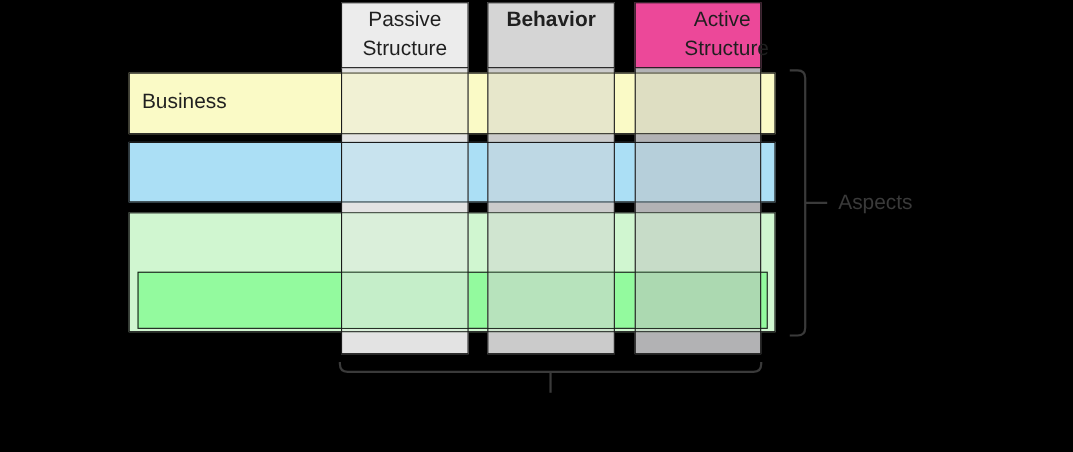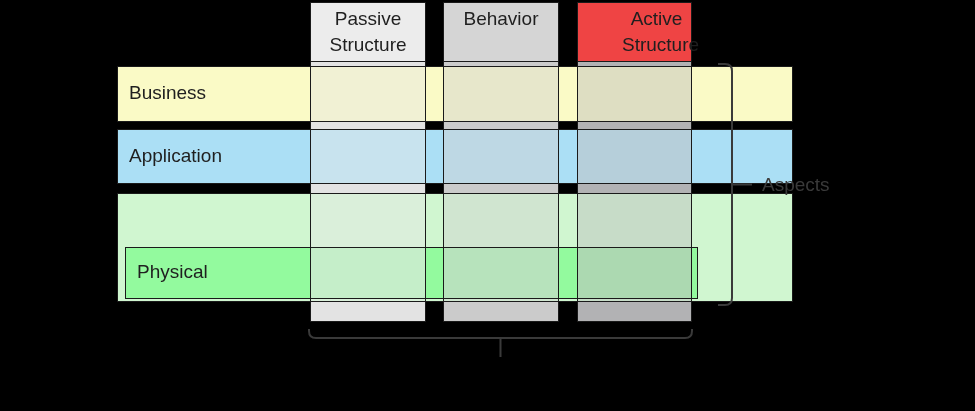--- a/index.html
+++ b/index.html
@@ -11,21 +11,21 @@
   .colx-p{left:310px;width:116px;}
   .colx-b{left:443px;width:116px;}
   .colx-a{left:577px;width:115px;}
   .col-body{position:absolute;top:2px;height:320px;z-index:1;}
   .col-frame{position:absolute;top:2px;height:320px;z-index:3;border:1.5px solid #1a1a1a;box-sizing:border-box;background:transparent;}
   .col-header{
     position:absolute;top:2px;height:60px;z-index:4;border:1.5px solid #1a1a1a;box-sizing:border-box;
     text-align:center;font-size:19px;line-height:26px;color:#1f1f1f;padding-top:3px;
   }
   
-  .row{position:absolute;left:117px;width:676px;z-index:2;border:1.5px solid #1a1a1a;box-sizing:border-box;}
+  .row{position:absolute;left:117px;width:588px;z-index:2;border:1.5px solid #1a1a1a;box-sizing:border-box;}
   .row-business{top:66px;height:56px;}
   .row-application{top:129px;height:55px;}
   .row-technology{top:193px;height:109px;}
   .physical{position:absolute;left:125px;width:573px;top:247px;height:52px;z-index:2;border:1.5px solid #1a1a1a;box-sizing:border-box;}
   .row-label{position:absolute;left:11px;top:0;font-size:19px;color:#1f1f1f;}
   .lh-full{line-height:52px;}
   .lh-app{line-height:51px;}
   .lh-tech{line-height:52px;}
   .lh-phys{line-height:48px;}
   
@@ -55,47 +55,45 @@
     <div class="cell cell-p" style="background-color: rgb(241, 241, 212);"></div>
     <div class="cell cell-b" style="background-color: rgb(231, 231, 203);"></div>
     <div class="cell cell-a" style="background-color: rgb(222, 222, 194);"></div>
     <div class="row-label lh-full">Business</div>
   </div>
 
   <div class="row row-application" style="background-color: rgb(171, 223, 245);">
     <div class="cell cell-p" style="background-color: rgb(200, 227, 238);"></div>
     <div class="cell cell-b" style="background-color: rgb(190, 216, 228);"></div>
     <div class="cell cell-a" style="background-color: rgb(182, 207, 218);"></div>
-    <div class="row-label lh-app">Application</div>
   </div>
 
   <div class="row row-technology" style="background-color: rgb(208, 246, 208);">
     <div class="cell cell-p" style="background-color: rgb(218, 239, 218);"></div>
     <div class="cell cell-b" style="background-color: rgb(208, 229, 208);"></div>
     <div class="cell cell-a" style="background-color: rgb(199, 220, 200);"></div>
   </div>
 
   <div class="physical" style="background-color: rgb(147, 250, 158);">
     <div class="cell cell-p" style="background-color: rgb(197, 238, 201);"></div>
     <div class="cell cell-b" style="background-color: rgb(183, 227, 188);"></div>
     <div class="cell cell-a" style="background-color: rgb(172, 217, 177);"></div>
-    <div class="row-label lh-phys">Physical</div>
   </div>
 
   <div class="col-frame colx-p"></div>
   <div class="col-frame colx-b"></div>
   <div class="col-frame colx-a"></div>
 
   <div class="col-header colx-p" style="background-color: rgb(236, 236, 236);">
     <span>Passive Structure</span>
   </div>
-  <div class="col-header colx-b" style="background-color: rgb(213, 213, 213);">
+  <div class="col-header colx-b" style="background-color: rgb(213, 213, 213); font-weight: bold;">
     <span>Behavior</span>
   </div>
-  <div class="col-header colx-a" style="background-color: #ef4444; padding-left: 44px;">
+  <div class="col-header colx-a" style="background-color: #ec4899; padding-left: 44px;">
     <span>Active Structure</span>
   </div>
 
   <svg class="brackets" viewBox="0 0 975 411" xmlns="http://www.w3.org/2000/svg">
     <path d="M718,64 L725,64 Q732,64 732,71 L732,298 Q732,305 725,305 L718,305 M732,184.5 L752,184.5" fill="none" stroke-width="2" style="stroke: rgb(58, 58, 58);"></path>
     <path d="M309,329 L309,331 Q309,338 316,338 L685,338 Q692,338 692,331 L692,329 M500.5,338 L500.5,357" fill="none" stroke-width="2" style="stroke: rgb(58, 58, 58);"></path>
   </svg>
   <div class="ann ann-layers" style="color: rgb(58, 58, 58);">Aspects</div>
 
 </div>

